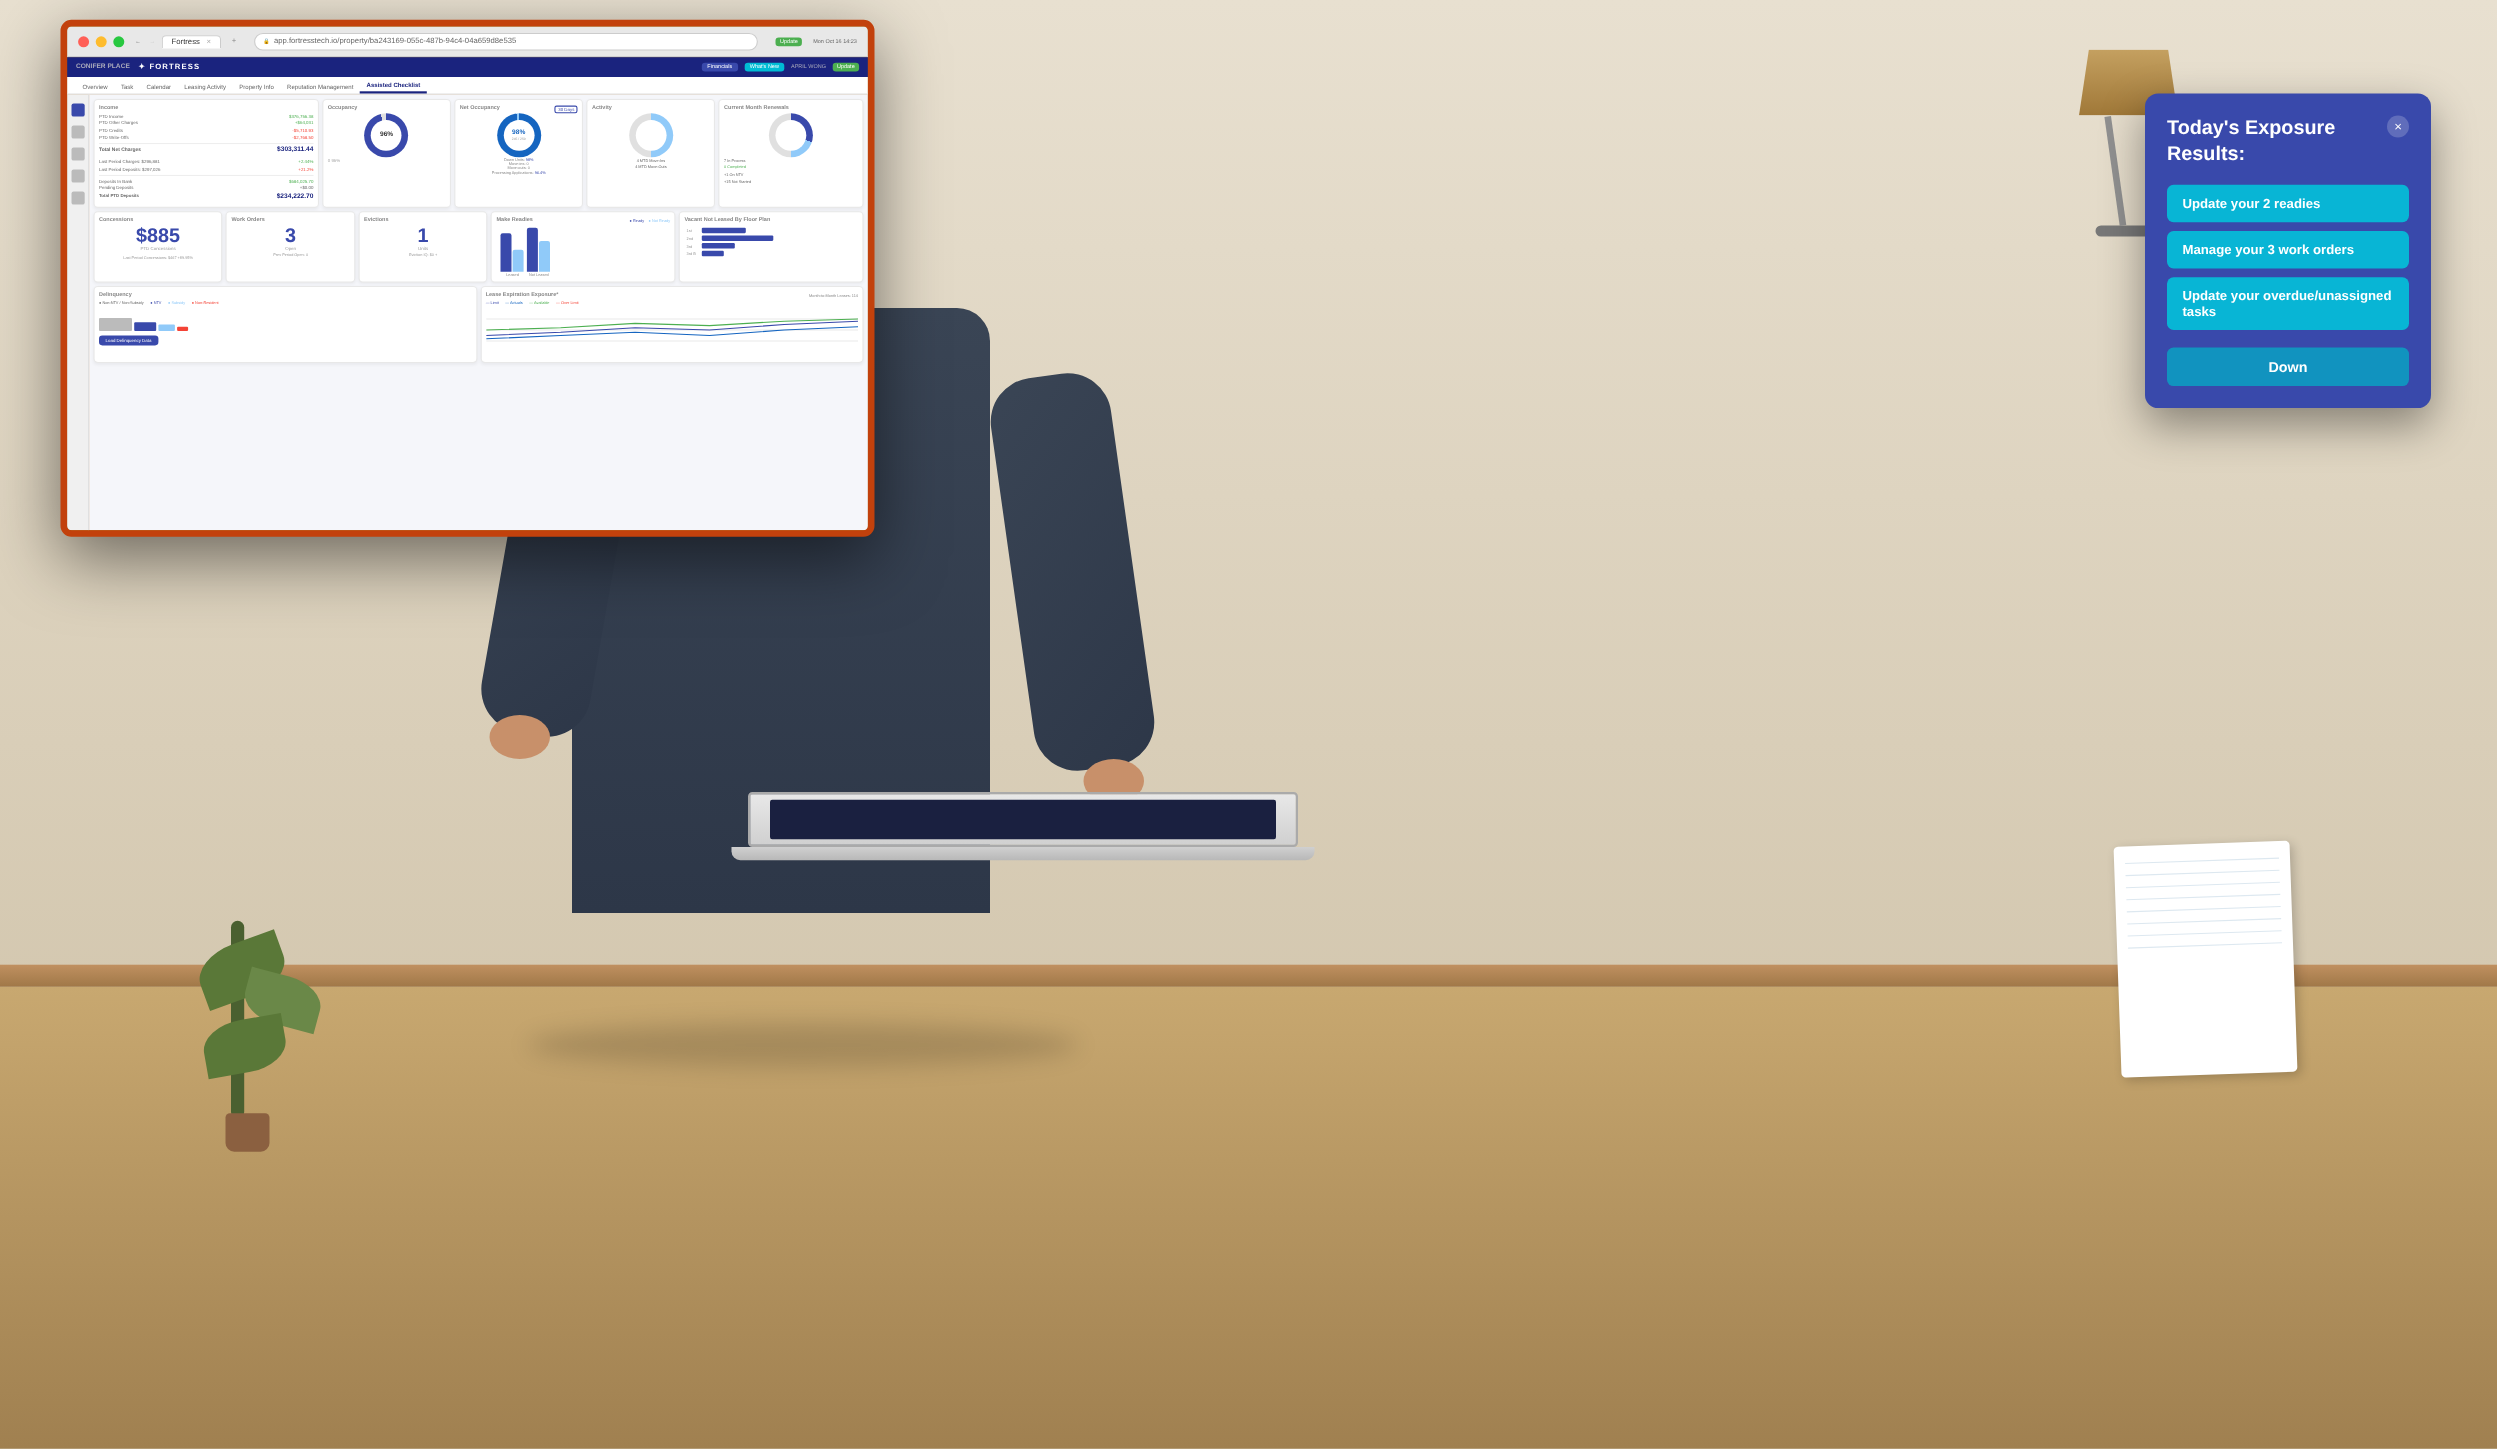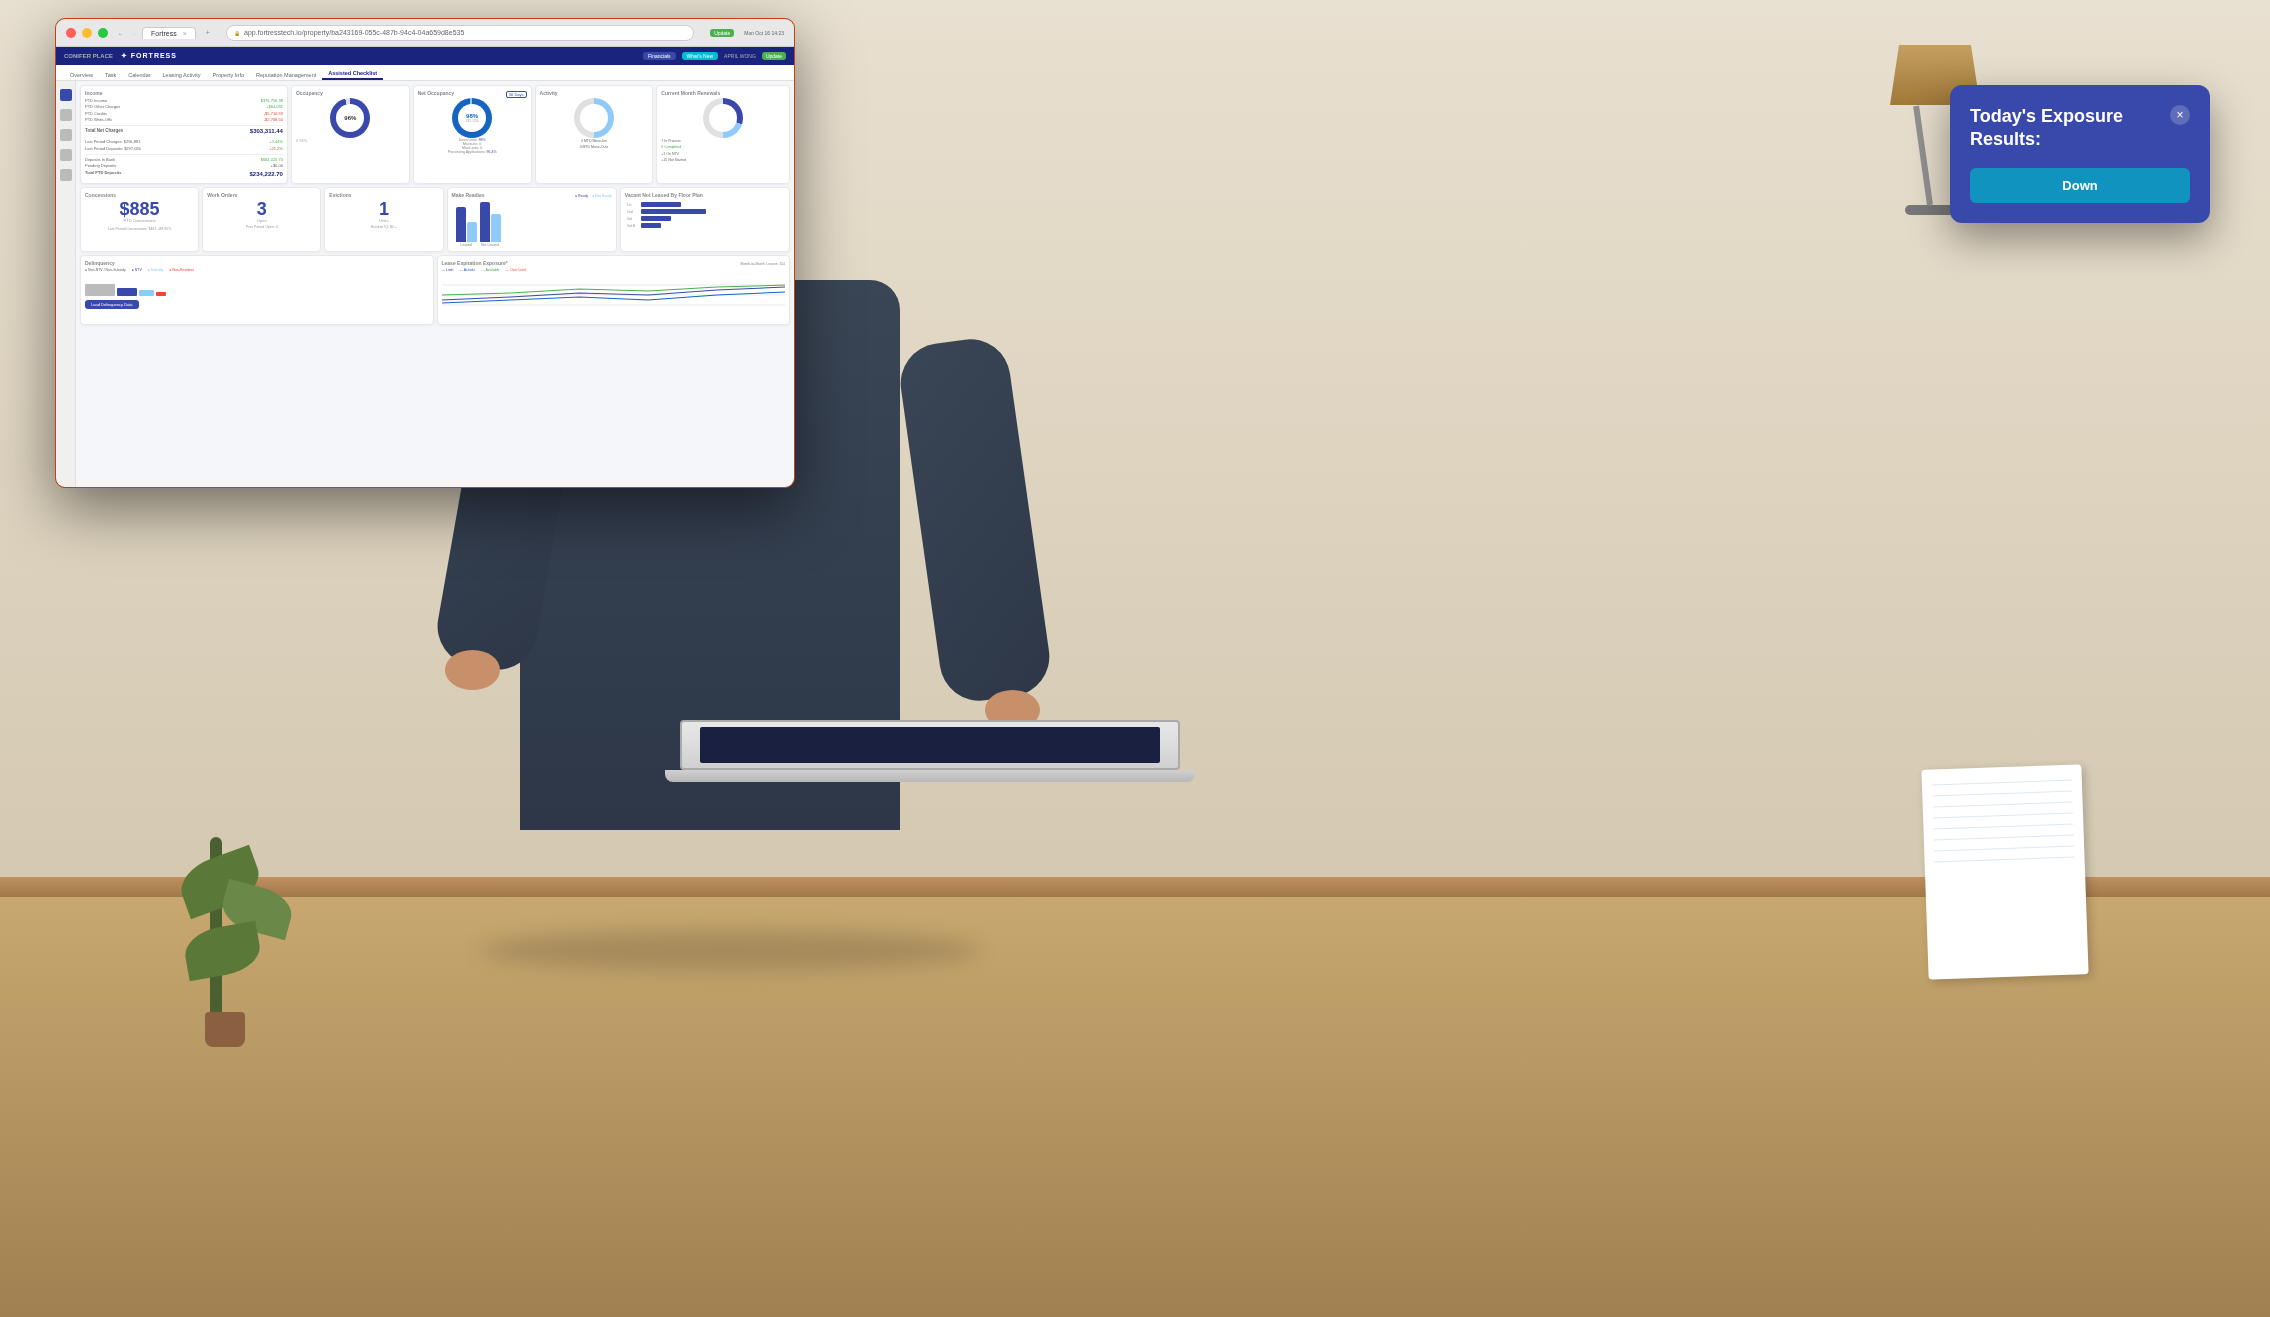--- a/index.html
+++ b/index.html
@@ -16,21 +16,21 @@
     .browser-window {
       position: absolute;
       left: 55px;
       top: 18px;
       width: 740px;
       height: 470px;
       background: #a16207;
       border-radius: 10px;
       box-shadow: 0 20px 60px rgba(0,0,0,0.5);
       overflow: hidden;
-      border: 1px solid #c2410c;
+      border: 6px solid #c2410c;
     }
 
     
     .browser-chrome {
       height: 28px;
       background: #e8e8e8;
       border-bottom: 1px solid #ccc;
       display: flex;
       align-items: center;
       padding: 0 10px;
@@ -751,15 +751,20 @@
     </div>
   </div>
 </div>
 
 <div class="checklist-popup" style="z-index:50;">
   <div class="checklist-header">
     <div class="checklist-title">Today's Exposure Results:</div>
     <div class="close-btn">×</div>
   </div>
 
+  <div class="checklist-items">
+    <div class="checklist-item">Update your 2 readies</div>
+    <div class="checklist-item">Manage your 3 work orders</div>
+    <div class="checklist-item">Update your overdue/unassigned tasks</div>
+  </div>
 
   <div class="later-btn">Down</div>
 </div>
 
 </body></html>

